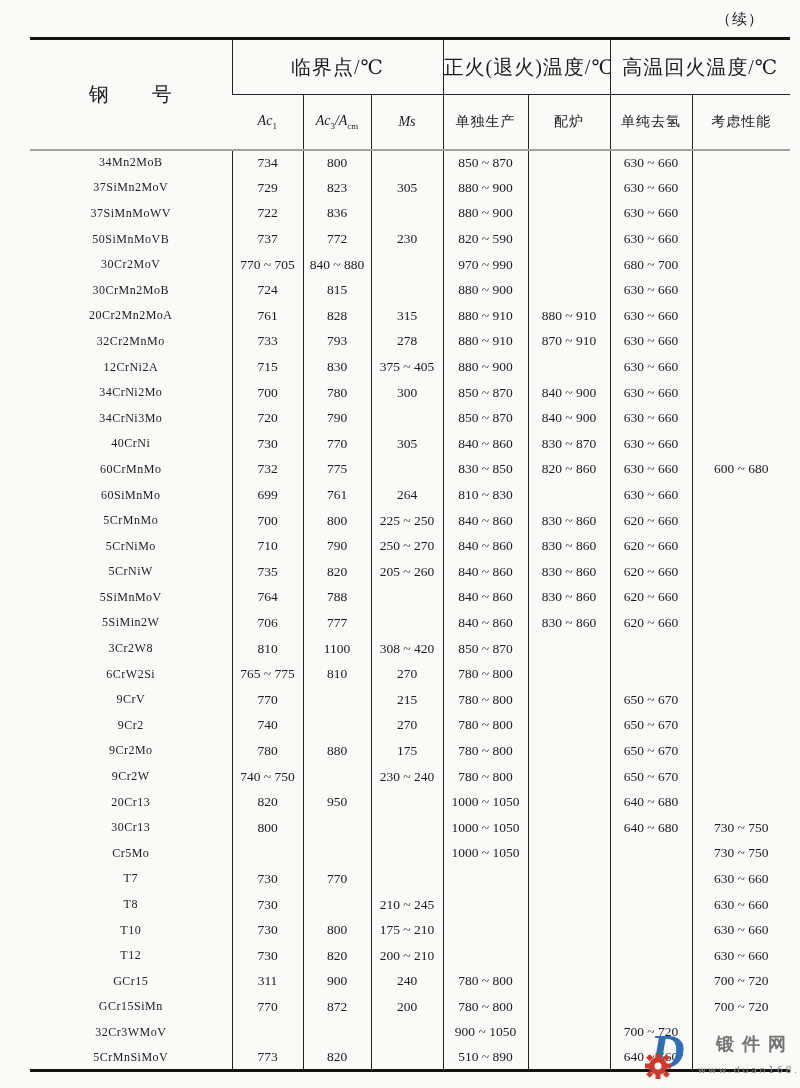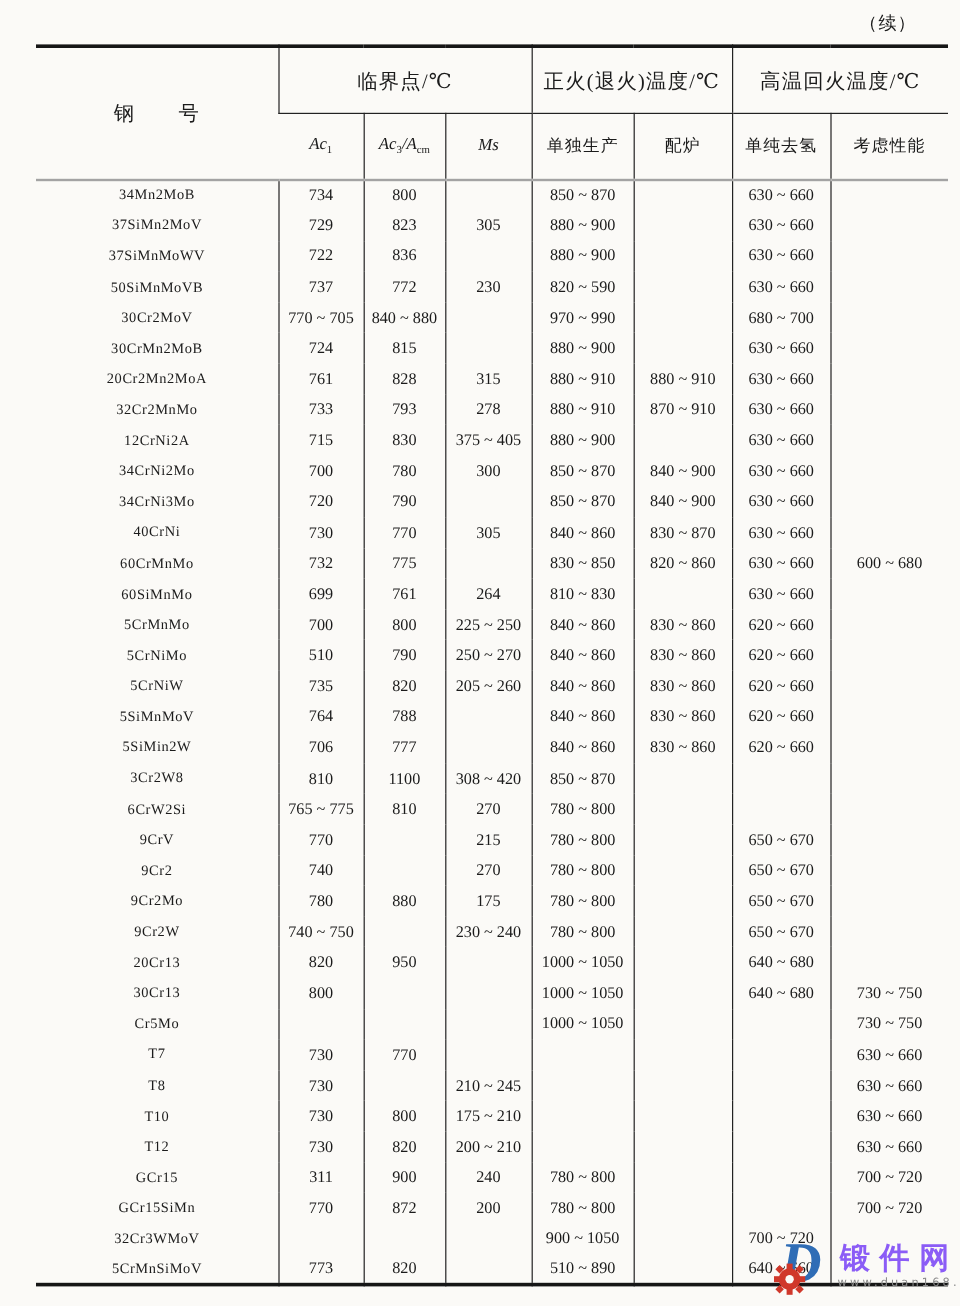--- a/index.html
+++ b/index.html
@@ -28,21 +28,21 @@
     border-bottom: 3px solid #161616;
   }
   table.ht th, table.ht td {
     padding: 0;
     text-align: center;
     vertical-align: middle;
     font-weight: normal;
     overflow: hidden;
     white-space: nowrap;
   }
-  thead tr.group-row th { height: 56px; font-size: 17px; letter-spacing: 1px; }
+  thead tr.group-row th { height: 56px; font-size: 20px; letter-spacing: 1px; }
   thead tr.sub-row th   { height: 55px; font-size: 14px;  letter-spacing: 1px; }
   thead th.steel-head   { font-size: 15px; letter-spacing: 2px; }
   
   thead th + th, tbody td + td { border-left: 1.5px solid #222; }
   
   thead tr.group-row th.grouped { border-bottom: 1.5px solid #222; }
   
   thead th { border-bottom-color: #161616; }
   thead tr.sub-row th, thead th.steel-head { border-bottom: 2px solid #a3a3a3; }
   thead .sym { font-style: italic; font-size: 14px; letter-spacing: 0; font-family: Liberation Serif, serif; }
@@ -54,23 +54,23 @@
   tbody td.c-name { font-size: 12px; letter-spacing: .5px; }
   
   .watermark {
     position: absolute;
     left: 640px; top: 1024px;
     width: 160px; height: 62px;
     z-index: 5;
   }
   .wm-logo { position: absolute; left: 0; top: 0; width: 56px; height: 58px; }
   .wm-name {
-    position: absolute; left: 60px; top: 8px;
-    font-size: 25px; font-weight: bold;
-    letter-spacing: 8px; color: #8b5cf6;
+    position: absolute; left: 76px; top: 8px;
+    font-size: 18px; font-weight: bold;
+    letter-spacing: 8px; color: #737373;
     font-family: "Liberation Serif", "DejaVu Serif", serif;
   }
   .wm-url {
     position: absolute; left: 58px; top: 40px;
     font-size: 9.5px; color: #8a8a8a;
     letter-spacing: 2.6px;
     font-family: "DejaVu Sans", sans-serif;
   }
 </style>
 </head>
@@ -267,21 +267,21 @@
     <td>800</td>
     <td>225 ~ 250</td>
     <td>840 ~ 860</td>
     <td>830 ~ 860</td>
     <td>620 ~ 660</td>
     <td></td>
   </tr>
 
   <tr>
     <td class="c-name">5CrNiMo</td>
-    <td>510</td>
+    <td>710</td>
     <td>790</td>
     <td>250 ~ 270</td>
     <td>840 ~ 860</td>
     <td>830 ~ 860</td>
     <td>620 ~ 660</td>
     <td></td>
   </tr>
 
   <tr>
     <td class="c-name">5CrNiW</td>

